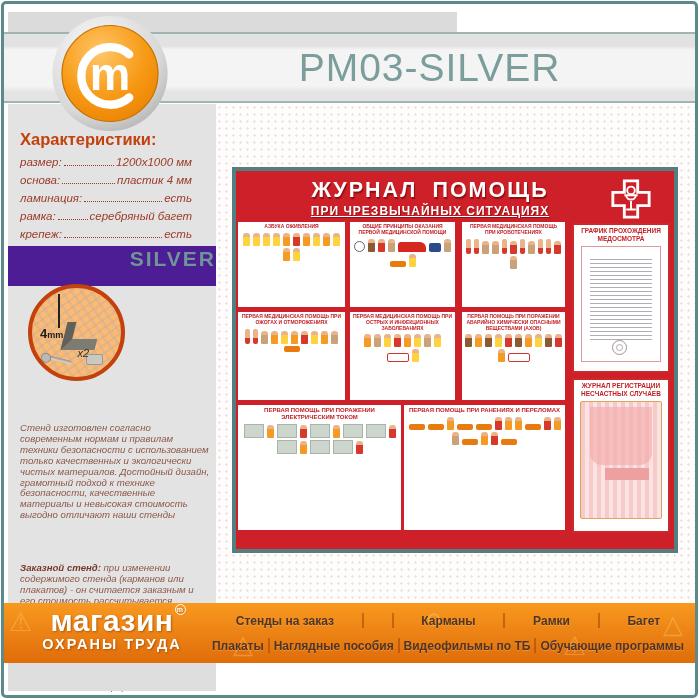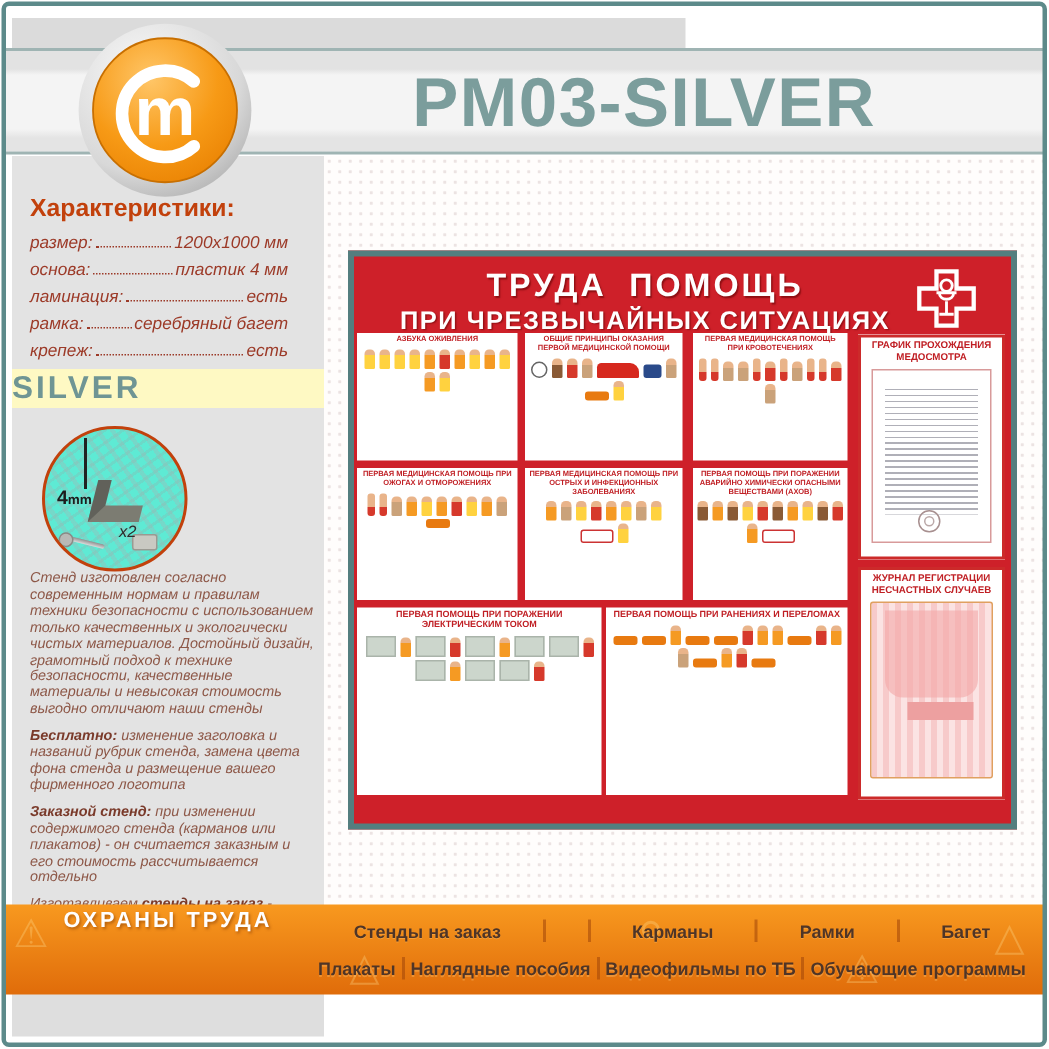--- a/index.html
+++ b/index.html
@@ -9,68 +9,68 @@
   .page-border { position:absolute; inset:1px; border:3px solid #5c8a8a; border-radius:5px;
     z-index:60; pointer-events:none; }
 
   
   .hdr-gray-top { position:absolute; left:8px; top:12px; width:449px; height:21px; background:#dbdbdb; }
   .rule { position:absolute; left:3px; width:693px; height:2px; background:#9fb4b3; }
   .rule-a { top:32px; } .rule-b { top:101px; }
   .hdr-band { position:absolute; left:3px; top:34px; width:693px; height:67px;
     background:linear-gradient(#e2e2e2 0 12px,#f4f4f4 16px 52px,#e4e4e4 58px 100%); }
   .hdr-title { position:absolute; left:180px; right:20px; top:38px; height:60px;
-    text-align:center; font-size:46px; font-weight:bold; letter-spacing:1px;
+    text-align:center; font-size:39px; font-weight:normal; letter-spacing:1px;
     color:#7b9d9c; line-height:60px; }
   .logo { position:absolute; left:50px; top:13px; width:120px; height:121px; z-index:10; }
 
   
   .sidebar { position:absolute; left:8px; top:104px; width:208px; height:586px; background:#e3e3e3; }
   .sb-heading { position:absolute; left:12px; top:26px; font-size:16.5px; font-weight:bold;
     color:#c2410c; }
   .specs { position:absolute; left:12px; top:52px; right:24px; }
   .spec { display:flex; align-items:baseline; height:18px; font-style:italic;
     font-size:11.5px; color:#9c3a28; white-space:nowrap; }
   .spec .leader { flex:1; border-bottom:1.5px dotted #9c3a28; margin:0 2px 3px 2px; min-width:8px; }
-  .silver-band { position:absolute; left:0; top:142px; width:100%; height:26px; background:#fef9c3;
-    text-align:left; font-size:21px; font-weight:bold; letter-spacing:2px; color:#6f9594; line-height:26px; }
+  .silver-band { position:absolute; left:0; top:142px; width:100%; height:40px; background:#4c1d95;
+    text-align:right; font-size:21px; font-weight:bold; letter-spacing:2px; color:#6f9594; line-height:26px; }
   .detail-circle { position:absolute; left:20px; top:180px; width:97px; height:97px; border-radius:50%;
-    border:2px solid #c2410c; background:#5eead4; overflow:hidden; }
+    border:4px solid #c2410c; background:#fdba74; overflow:hidden; }
   .foil { position:absolute; inset:0; border-radius:50%;
     background:repeating-linear-gradient(55deg,rgba(175,175,175,.30) 0 3px,transparent 3px 8px),
                repeating-linear-gradient(-35deg,rgba(160,160,160,.22) 0 2px,transparent 2px 7px); }
   .frame-corner { position:absolute; left:32px; top:34px; width:34px; height:28px;
     border-left:9px solid #61615a; border-bottom:11px solid #7c7c72; transform:skewX(-14deg); }
   .dim-line { position:absolute; left:26px; top:6px; width:1.5px; height:34px; background:#222; }
   .dim-label { position:absolute; left:8px; top:38px; font-size:13px; font-weight:bold; color:#1d1d1d; }
   .dim-label small { font-size:9px; font-weight:bold; }
   .screw { position:absolute; left:14px; bottom:16px; width:26px; height:3px;
     background:linear-gradient(#8f8f8f,#dcdcdc); transform:rotate(14deg); border-radius:2px; }
   .screw::before { content:""; position:absolute; left:-5px; top:-2.5px; width:8px; height:8px;
     border-radius:50%; background:#b9b9b6; border:1px solid #8a8a86; }
   .bracket { position:absolute; right:18px; bottom:12px; width:17px; height:11px; background:#c9c9c2;
     border:1px solid #9a9a92; border-radius:2px; }
   .qty-label { position:absolute; right:32px; bottom:18px; font-size:11px; font-style:italic; color:#2c2c2c; }
   .features { position:absolute; right:8px; top:219px; text-align:right; font-size:9px; font-weight:bold;
     color:#313131; line-height:14.5px; letter-spacing:.3px; }
   .sb-text { position:absolute; left:12px; right:6px; top:277px; font-style:italic;
     font-size:9.6px; line-height:10.9px; color:#8d5747; }
-  .sb-text p { margin-bottom:7px; }
+  .sb-text p { margin-bottom:7px;margin-top:42px; }
   .sb-text b { color:#7a3a2a; }
 
   
   .main { position:absolute; left:216px; top:104px; width:481px; height:499px; background:#fffdfc;
     background-image:radial-gradient(rgba(205,185,185,.38) 1px,transparent 1.3px); background-size:7px 7px; }
   .poster { position:absolute; left:232px; top:167px; width:446px; height:386px;
     border:4px solid #547e7f; background:#ce2029; z-index:5; }
   .poster-title { position:absolute; left:30px; right:80px; top:7px; text-align:center; color:#fff; }
   .poster-title .l1 { font-size:21.5px; font-weight:bold; letter-spacing:2px; word-spacing:7px;
     text-shadow:1px 1.5px 1px rgba(90,0,0,.55); }
-  .poster-title .l2 { font-size:17px; font-weight:bold; letter-spacing:1px;
-    text-shadow:1px 1px 1px rgba(90,0,0,.5); margin-top:1px; }
+  .poster-title .l2 { font-size:12px; font-weight:bold; letter-spacing:1px;
+    text-shadow:1px 1px 1px rgba(90,0,0,.5); margin-top:1px;text-decoration:underline; }
   .cross { position:absolute; left:374px; top:7px; width:42px; height:42px; }
   .panel { position:absolute; background:#fff; overflow:hidden; }
   .ptitle { font-size:5px; font-weight:bold; color:#c01f24; text-align:center; line-height:1.15;
     padding:2px 2px 1px 2px; }
   .ptitle2 { font-size:6.5px; font-weight:bold; color:#c01f24; text-align:center; line-height:1.2;
     padding:3px 2px 1px 2px; }
   .figs { display:flex; flex-wrap:wrap; gap:2px 3px; justify-content:center; align-items:flex-end;
     padding:2px 3px; }
   .figs i { display:inline-block; }
   .p1,.p2,.p3,.p4,.p5 { width:7px; height:13px; border-radius:3px 3px 1px 1px; }
@@ -187,30 +187,29 @@
       <div class="frame-corner"></div>
       <div class="dim-line"></div>
       <div class="dim-label"><span>4</span><small>mm</small></div>
       <div class="screw"></div>
       <div class="bracket"></div>
       <div class="qty-label">x2</div>
     </div>
 
     <div class="sb-text">
       <p><span>Стенд изготовлен согласно современным нормам и правилам техники безопасности с использованием только качественных и экологически чистых материалов. Достойный дизайн, грамотный подход к технике безопасности, качественные материалы и невысокая стоимость выгодно отличают наши стенды</span><b></b><span></span></p>
-      <p><span></span><b>Бесплатно:</b><span> изменение заголовка и названий рубрик стенда, замена цвета фона стенда и размещение вашего фирменного логотипа</span></p>
       <p><span></span><b>Заказной стенд:</b><span> при изменении содержимого стенда (карманов или плакатов) - он считается заказным и его стоимость рассчитывается отдельно</span></p>
       <p><span>Изготавливаем </span><b>стенды на заказ</b><span> - любого размера, любой комплектации, любого дизайна и оформления</span></p>
     </div>
   </div>
 
   <div class="main"></div>
   <div class="poster">
     <div class="poster-title">
-      <div class="l1">ТРУДА ПОМОЩЬ</div>
+      <div class="l1">ЖУРНАЛ ПОМОЩЬ</div>
       <div class="l2">ПРИ ЧРЕЗВЫЧАЙНЫХ СИТУАЦИЯХ</div>
     </div>
     <div class="cross">
       <svg viewBox="0 0 44 44" width="42" height="42">
         <path d="M15 3 h14 v12 h12 v14 h-12 v12 h-14 v-12 h-12 v-14 h12 z" fill="none" stroke="#fff" stroke-width="3"></path>
         <circle cx="22" cy="13" r="4" fill="none" stroke="#fff" stroke-width="2"></circle>
         <path d="M15 18 h14 M17 18 c0 6 10 6 10 0 M22 24 v8 M17 33 h10" fill="none" stroke="#fff" stroke-width="2"></path>
       </svg>
     </div>
 
@@ -367,20 +366,21 @@
     </div>
   </div>
 
   <div class="footer">
     <span class="f-glyph" style="left:6px;top:4px">⚠</span>
     <span class="f-glyph" style="left:230px;top:26px">△</span>
     <span class="f-glyph" style="left:420px;top:2px">⚪</span>
     <span class="f-glyph" style="left:560px;top:28px">⚠</span>
     <span class="f-glyph" style="left:660px;top:6px">△</span>
     <div class="f-logo">
+      <div class="l1"><span>магазин</span><span class="tm">m</span></div>
       <div class="l2">ОХРАНЫ ТРУДА</div>
     </div>
     <div class="f-menus">
       <div class="menu-row">
         <span class="menu-item">Стенды на заказ</span>
         <span class="mdiv"></span>
         <span class="mdiv"></span>
         <span class="menu-item">Карманы</span>
         <span class="mdiv"></span>
         <span class="menu-item">Рамки</span>

